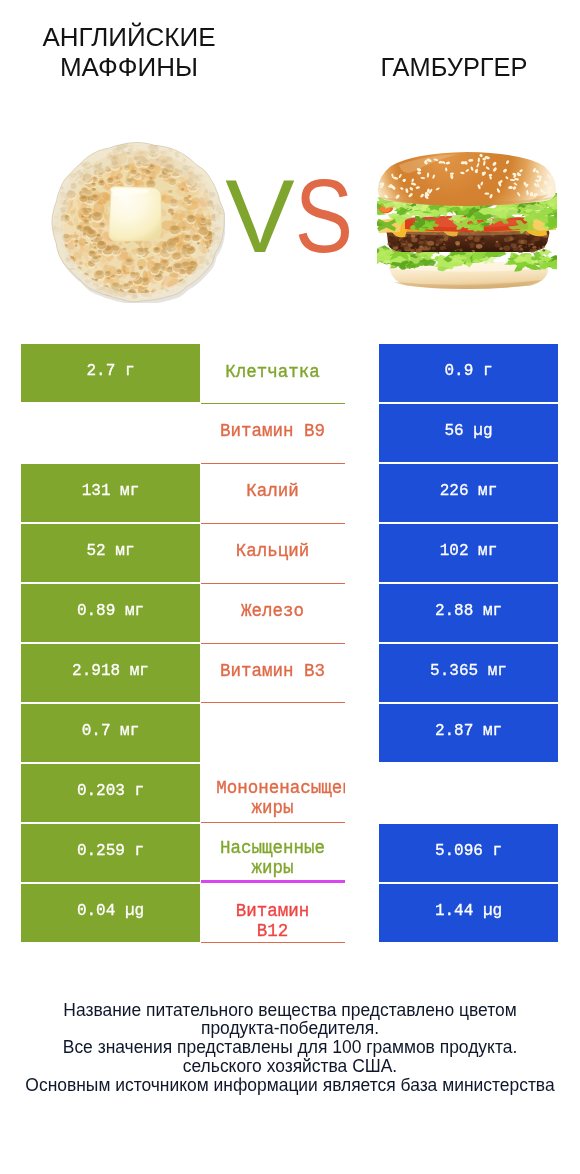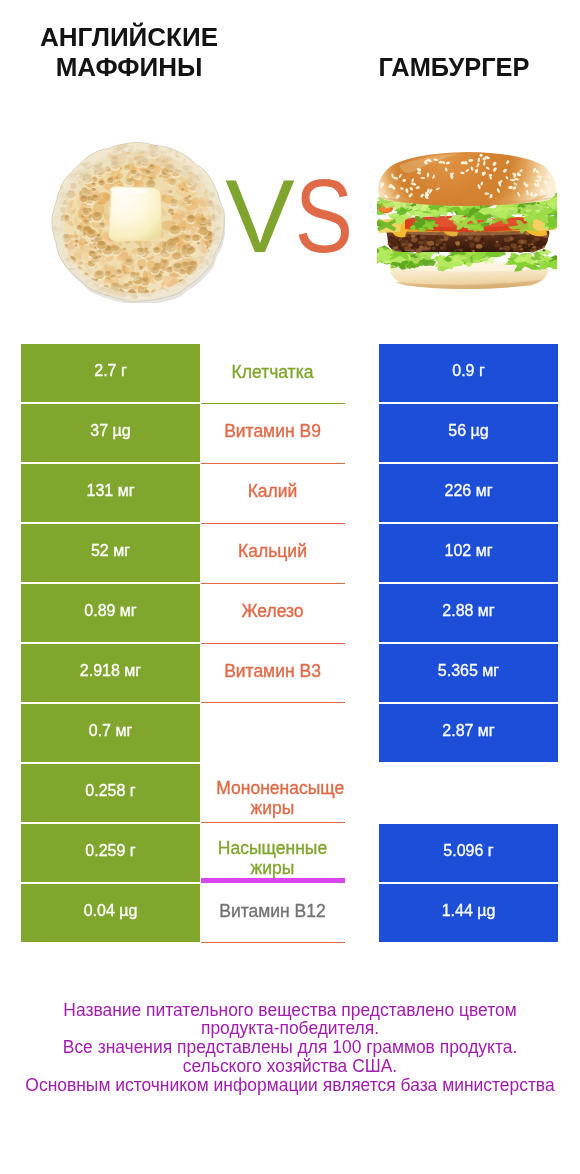--- a/index.html
+++ b/index.html
@@ -2,53 +2,53 @@
 <html><head>
 <meta charset="utf-8">
 <title>Comparison infographic</title>
 <style>
   html,body{margin:0;padding:0;background:#fff;}
   body{width:580px;height:1174px;font-family:"Liberation Sans",sans-serif;overflow:hidden;}
   .page{position:relative;width:580px;height:1174px;background:#fff;}
 
   
   .title{position:absolute;text-align:center;color:#131313;font-size:26px;line-height:30.2px;
-         font-weight:700;}
+         font-weight:400;}
   .title.left{left:1.5px;top:22.2px;width:255px;}
   .title.right{left:330px;top:52.4px;width:248px;font-size:25.4px;}
 
   
   .muffin{position:absolute;left:51px;top:141px;width:174px;height:162px;}
   .burger{position:absolute;left:377px;top:152px;width:180px;height:137px;}
   .vs{position:absolute;left:200px;top:159.5px;width:180px;height:113px;
       font-size:104px;line-height:113px;font-weight:400;}
   .vs span{position:absolute;top:0;display:block;text-align:center;}
   .vs .v{color:#7fa52e;left:0;width:120px;}
   .vs .s{color:#e06a47;left:63.5px;width:120px;font-size:104px;line-height:113px;
          transform:scaleX(0.84);transform-origin:50% 50%;}
 
   
   .tbl{position:absolute;left:0;top:344px;width:580px;}
   .row{position:relative;height:58.2px;margin-bottom:1.78px;}
-  .cell{position:absolute;top:0;height:58.2px;box-sizing:border-box;overflow:hidden;}
+  .cell{position:absolute;top:0;height:58.2px;box-sizing:border-box;overflow:hidden;font-family:Liberation Mono, monospace;}
   .cl{left:21px;width:179px;background:#80a62e;}
   .cr{left:379px;width:179px;background:#1d4ed8;}
   .cm{left:200.5px;width:144px;background:#fff;height:59.7px;}
   .cell>span{position:absolute;left:0;width:100%;display:block;text-align:center;box-sizing:border-box;}
   .cl>span,.cr>span{color:#fff;font-size:16px;font-weight:400;top:19px;line-height:16px;
                     -webkit-text-stroke:0.32px #fff;}
   .cm>span{font-size:17.5px;font-weight:400;line-height:20.2px;padding:0 15.8px;
            -webkit-text-stroke:0.34px currentColor;}
   .cm>span.one{top:17.5px;}
   .cm>span.two{top:14px;}
 
 
   
   .footer{position:absolute;left:0;top:1000.5px;width:580px;text-align:center;
-          color:#a21caf;font-size:17.45px;line-height:18.8px;font-weight:400;}
+          color:#0f172a;font-size:17.45px;line-height:18.8px;font-weight:400;}
 </style>
 </head>
 <body>
 
 <div class="page">
 
   <div class="title left">АНГЛИЙСКИЕ МАФФИНЫ</div>
   <div class="title right">ГАМБУРГЕР</div>
 
   <div class="muffin" id="muffin"><svg width="174" height="162" viewBox="0 0 174 162">
@@ -1851,23 +1851,20 @@
           <span>2.7 г</span>
         </div>
         <div class="cell cm" style="border-bottom:1px solid #80a62e;">
           <span style="color:#80a62e" class="one">Клетчатка</span>
         </div>
         <div class="cell cr">
           <span>0.9 г</span>
         </div>
       </div>
       <div class="row">
-        <div class="cell cl">
-          <span>37 µg</span>
-        </div>
         <div class="cell cm" style="border-bottom:1px solid #e06a47;">
           <span style="color:#e06a47" class="one">Витамин B9</span>
         </div>
         <div class="cell cr">
           <span>56 µg</span>
         </div>
       </div>
       <div class="row">
         <div class="cell cl">
           <span>131 мг</span>
@@ -1915,43 +1912,43 @@
       <div class="row">
         <div class="cell cl">
           <span>0.7 мг</span>
         </div>
         <div class="cell cr">
           <span>2.87 мг</span>
         </div>
       </div>
       <div class="row">
         <div class="cell cl">
-          <span>0.258 г</span>
+          <span>0.203 г</span>
         </div>
         <div class="cell cm" style="border-bottom:1px solid #e06a47;">
           <span style="color:#e06a47" class="two">Мононенасыщенные жиры</span>
         </div>
       </div>
       <div class="row">
         <div class="cell cl">
           <span>0.259 г</span>
         </div>
-        <div class="cell cm" style="border-bottom:5px solid #d946ef;">
+        <div class="cell cm" style="border-bottom:3px solid #d946ef;">
           <span style="color:#80a62e" class="two">Насыщенные жиры</span>
         </div>
         <div class="cell cr">
           <span>5.096 г</span>
         </div>
       </div>
       <div class="row">
         <div class="cell cl">
           <span>0.04 µg</span>
         </div>
         <div class="cell cm" style="border-bottom:1px solid #e06a47;">
-          <span style="color:#737373" class="one">Витамин B12</span>
+          <span style="color:#ef4444" class="one">Витамин B12</span>
         </div>
         <div class="cell cr">
           <span>1.44 µg</span>
         </div>
       </div>
     </div>
 
   <div class="footer" id="footer">
       <div>Название питательного вещества представлено цветом</div>
       <div>продукта-победителя.</div>

